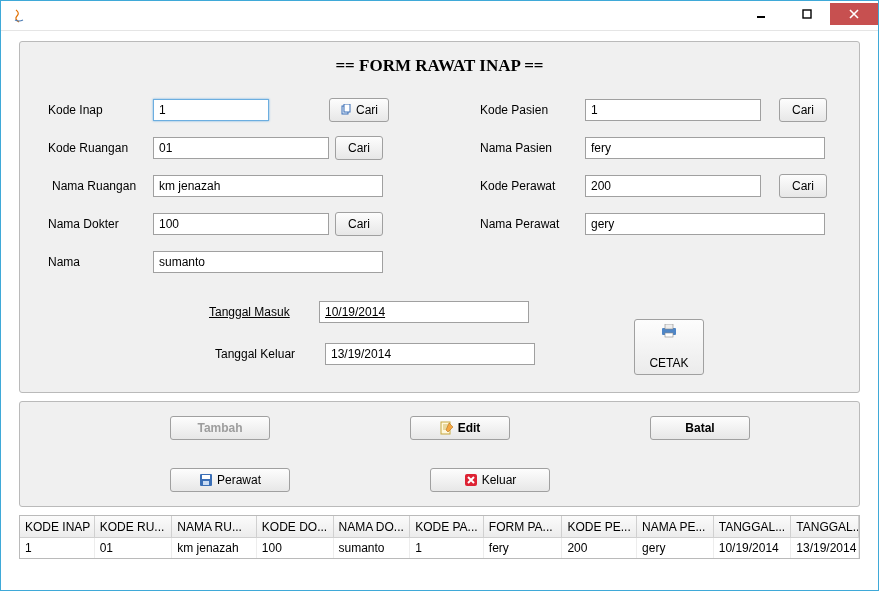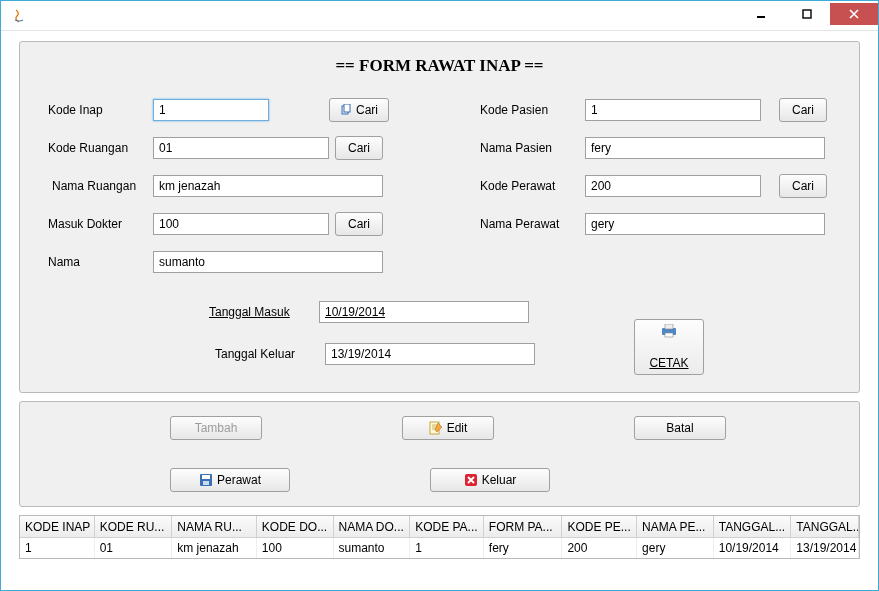--- a/index.html
+++ b/index.html
@@ -85,37 +85,36 @@
   background: linear-gradient(#fdfdfd,#e7e7e7);
   border-radius: 3px;
   font-size: 12px;
   display: inline-flex;
   align-items: center;
   justify-content: center;
   gap: 4px;
   padding: 0 8px;
 }
 .btn.disabled { color: #9d9d9d; }
-.btn.wide { width: 92px; }
+.btn.wide { width: 100px; font-weight: bold; }
 .btn.xwide { width: 120px; }
 
 .cetak-box {
   position: absolute;
   left: 614px; top: 277px;
   width: 70px; height: 56px;
   border: 1px solid #a0a0a0;
   border-radius: 3px;
   background: linear-gradient(#fdfdfd,#ebebeb);
   display: flex;
   flex-direction: column;
   align-items: center;
   justify-content: center;
   gap: 18px;
   font-size: 12px;
-  text-decoration: underline;
 }
 
 .btn-panel {
   margin-top: 8px;
   height: 106px;
 }
 .btn-row {
   position: absolute;
   display: flex;
   gap: 140px;
@@ -219,21 +218,21 @@
             <span>Cari</span>
           </button>
       </div>
 
       <div class="row-field" style="left:32px; top:132px;">
         <span class="lbl" style="width:101px">Nama Ruangan</span>
         <input type="text" style="width: 230px;" value="km jenazah">
       </div>
 
       <div class="row-field" style="left:28px; top:170px;">
-        <span class="lbl">Masuk Dokter</span>
+        <span class="lbl">Nama Dokter</span>
         <input type="text" style="width: 176px;" value="100">
         <button class="btn" style="width:48px;margin-left:6px">
             <span>Cari</span>
           </button>
       </div>
 
       <div class="row-field" style="left:28px; top:208px;">
         <span class="lbl">Nama</span>
         <input type="text" style="width: 230px;" value="sumanto">
       </div>

